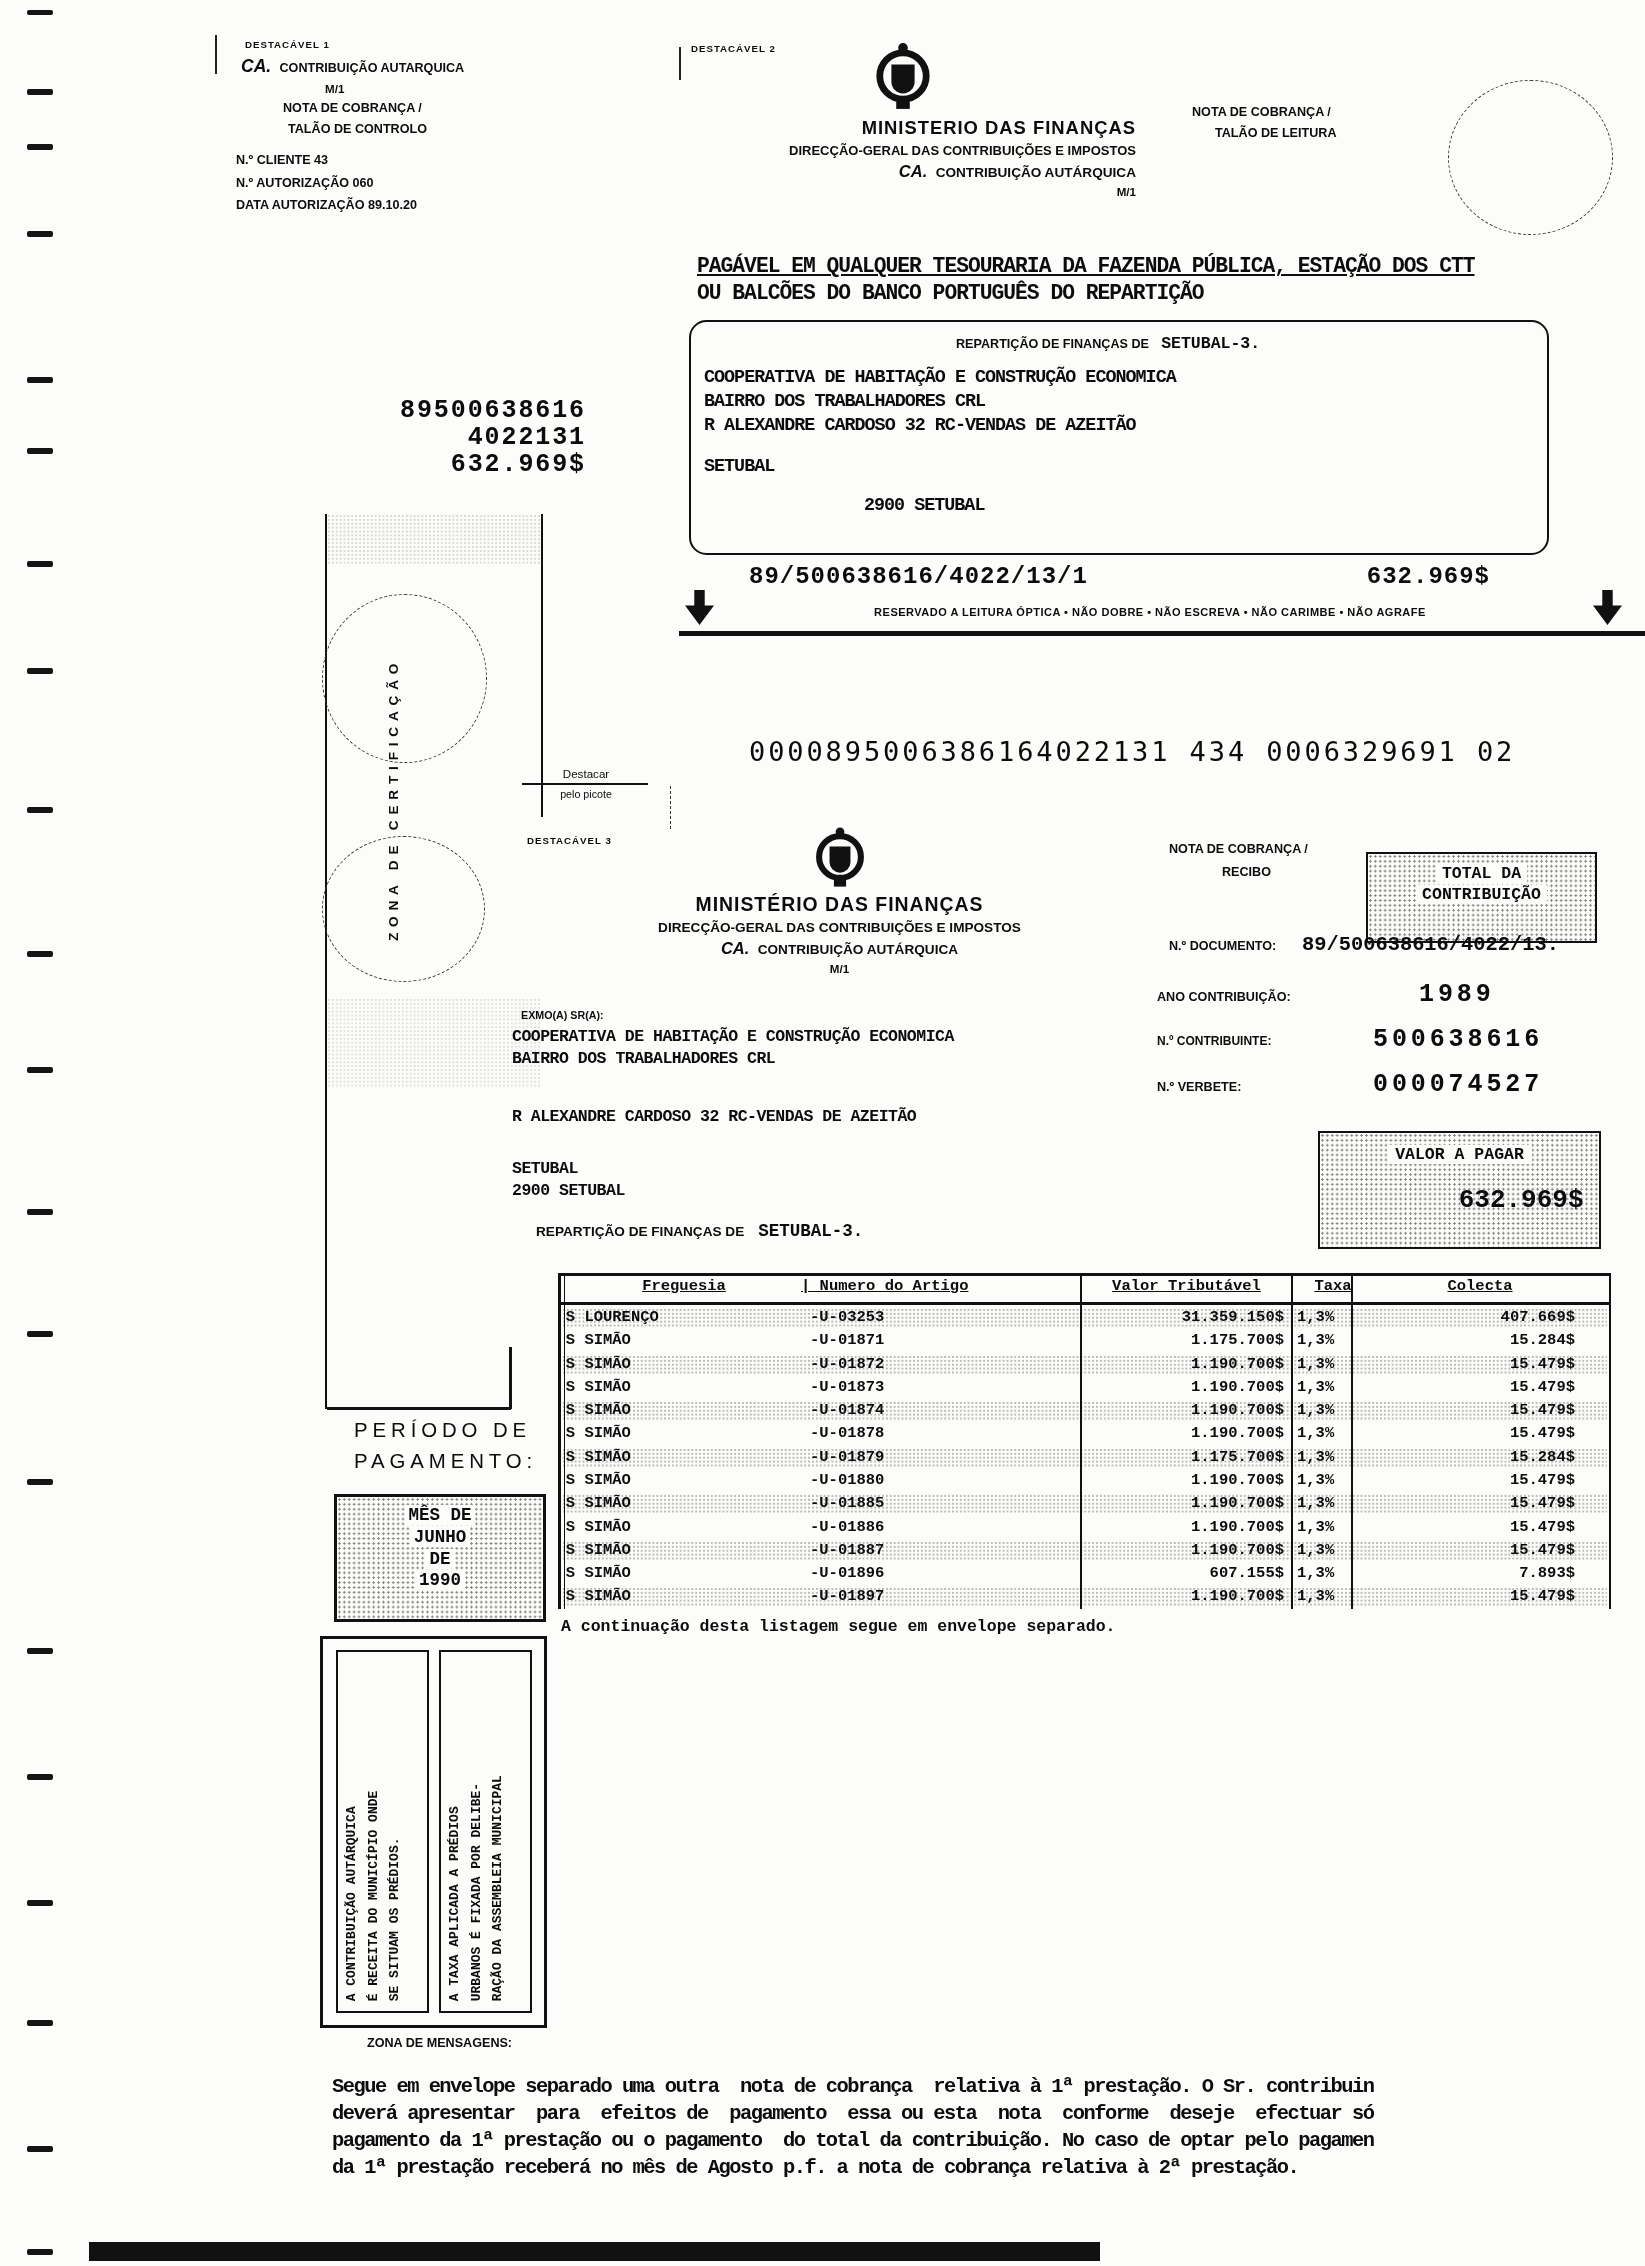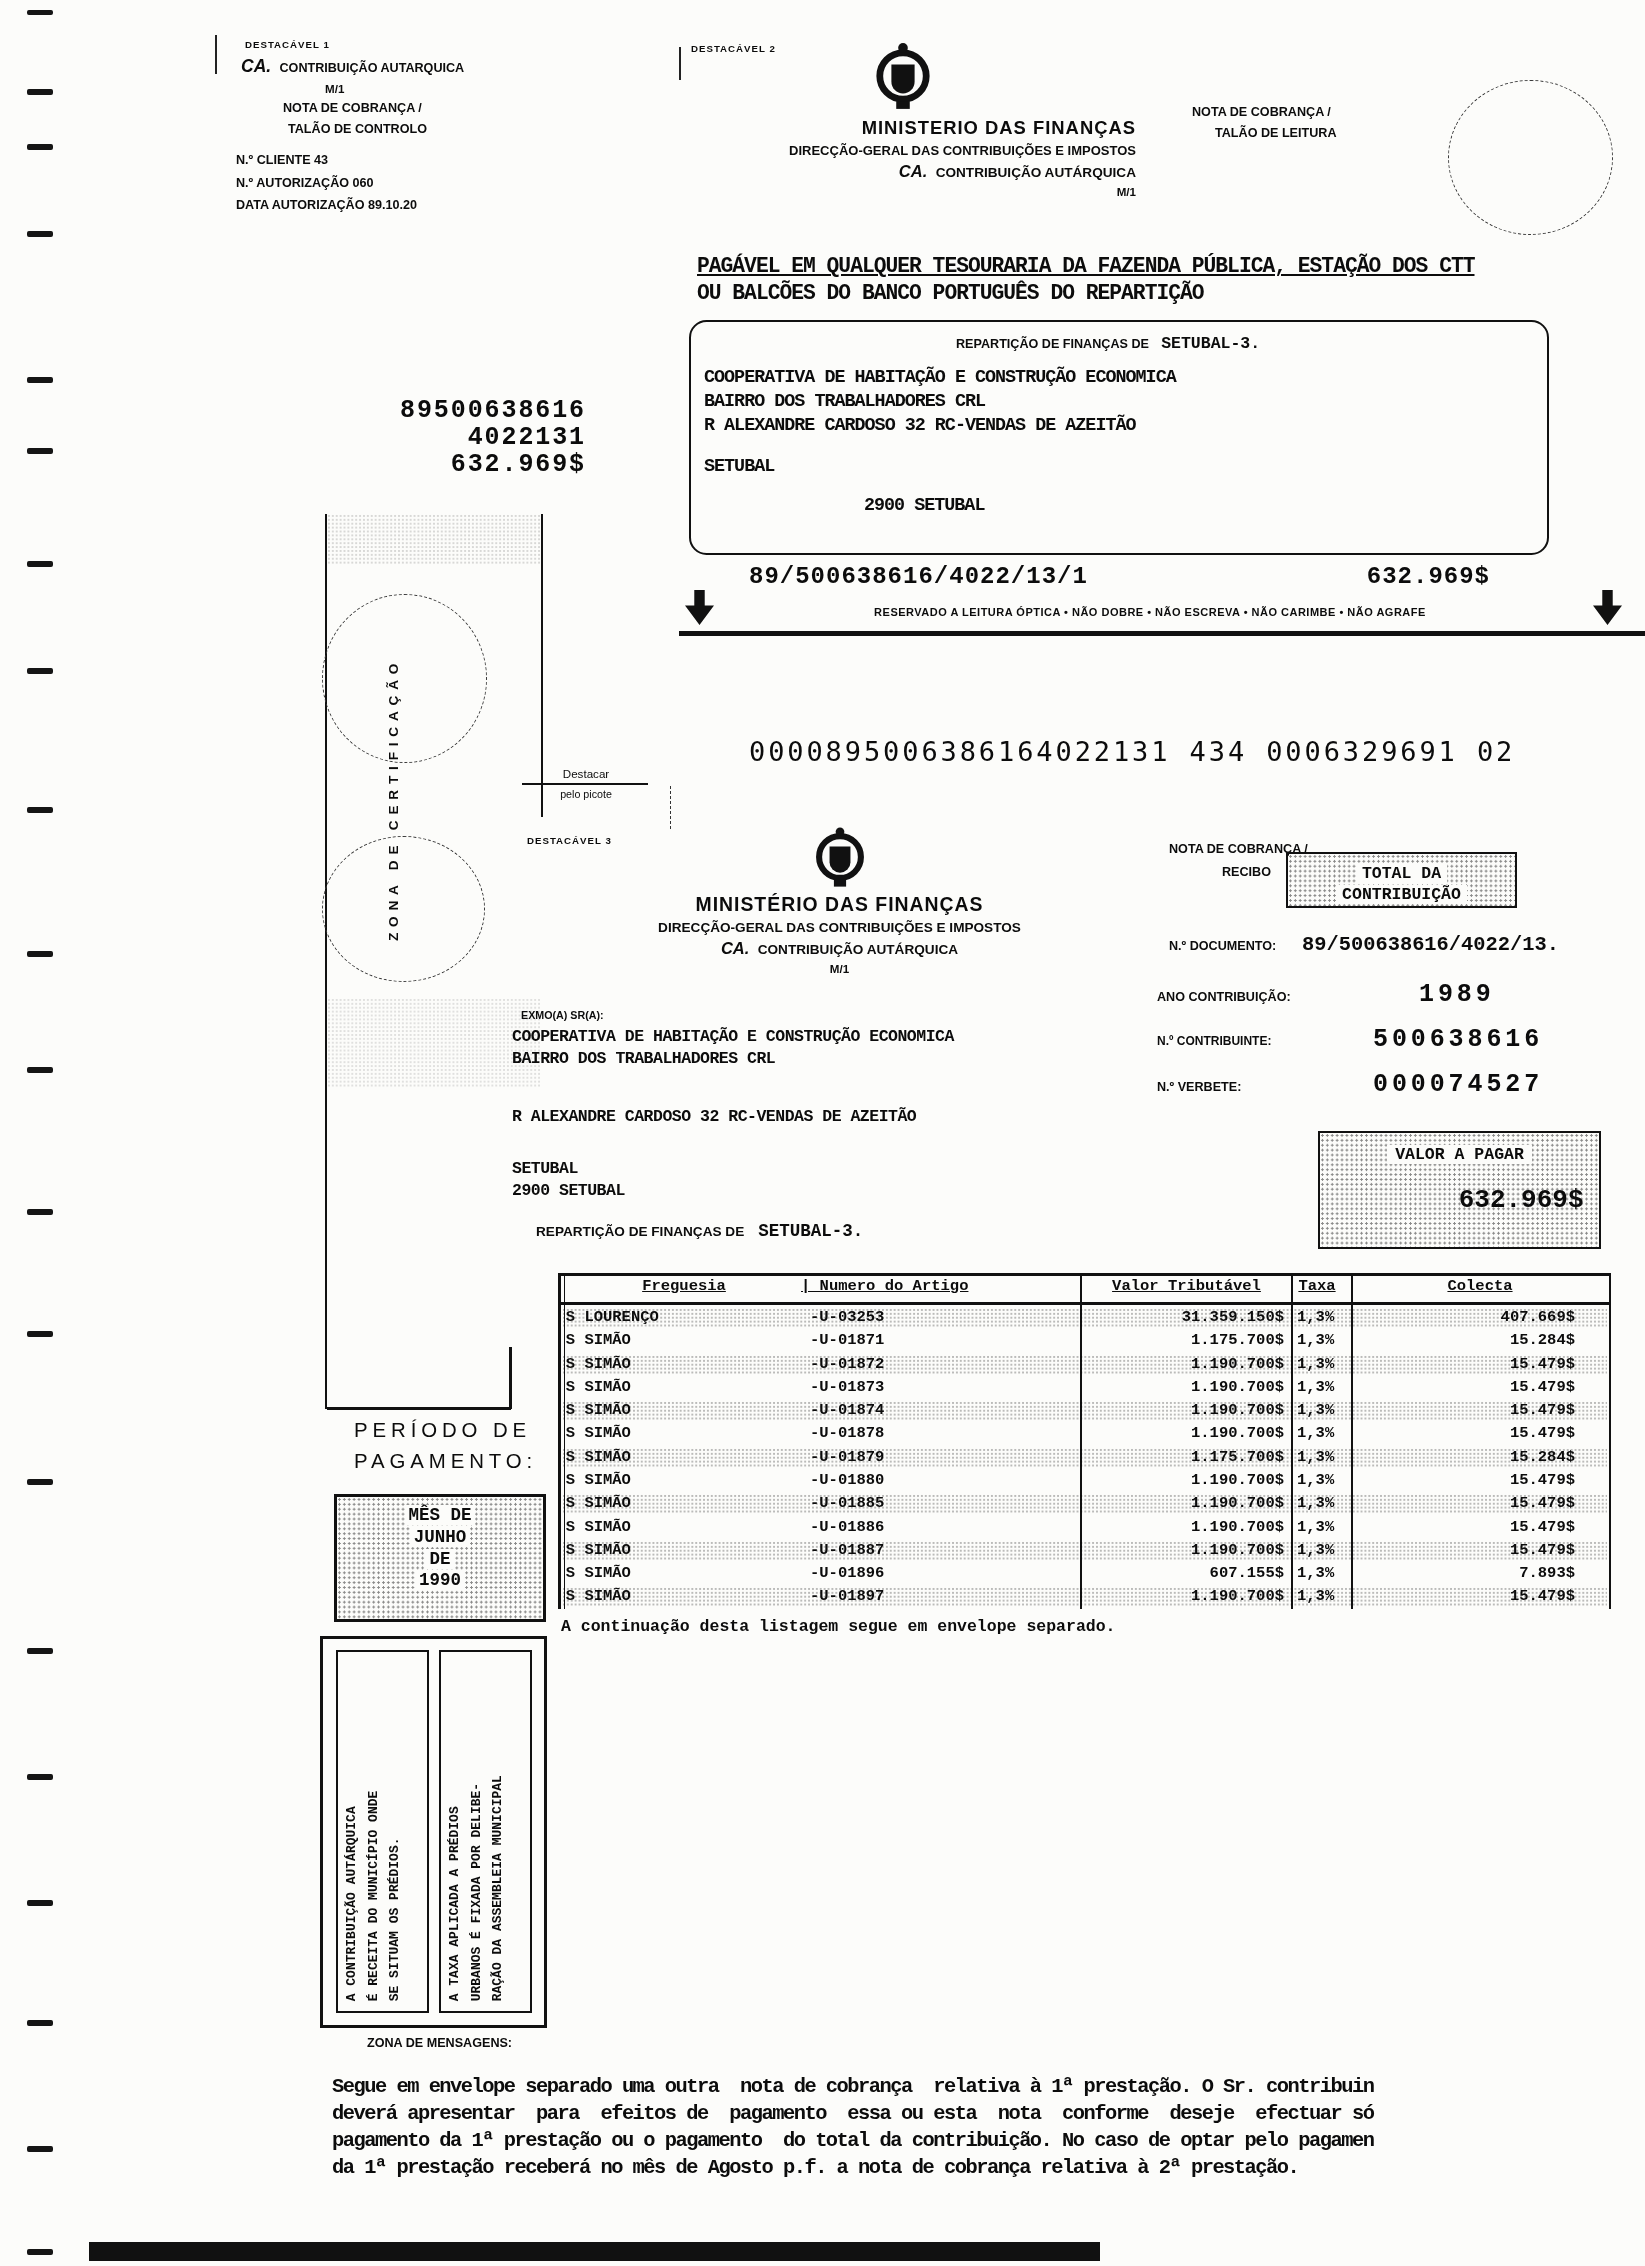--- a/index.html
+++ b/index.html
@@ -127,21 +127,21 @@
     <div style="margin-top:3.9px;">
       <span class="sans" style="font-style:italic;font-weight:900;font-size:16.5px;">CA.</span>
       <span class="sans" style="font-size:13.6px;margin-left:3.9px;">CONTRIBUIÇÃO AUTÁRQUICA</span>
     </div>
     <div class="sans" style="font-size:11.6px;margin-top:3.9px;">M/1</div>
   </div>
 
   <div class="abs sans" style="left:1169px;top:842px;font-size:12.6px;">NOTA DE COBRANÇA /</div>
   <div class="abs sans ctr" style="left:1169px;top:865px;width:155px;font-size:12.6px;">RECIBO</div>
 
-  <div class="abs halftone" style="left:1286px;top:852px;width:231px;height:56px;border:2.9px solid #111;box-sizing:border-box;">
+  <div class="abs halftone" style="left:1366px;top:852px;width:231px;height:91px;border:2.9px solid #111;box-sizing:border-box;">
     <div class="tw ctr" style="font-size:16.5px;margin-top:9.7px;background:#fcfcfa;display:table;padding:0 5.8px;margin-left:auto;margin-right:auto;">TOTAL DA</div>
     <div class="tw ctr" style="font-size:16.5px;margin-top:1.9px;background:#fcfcfa;display:table;padding:0 5.8px;margin-left:auto;margin-right:auto;">CONTRIBUIÇÃO</div>
   </div>
 
   <div class="abs sans" style="left:1169px;top:939px;font-size:12.6px;">N.º DOCUMENTO:</div>
   <div class="abs tw" style="left:1302px;top:933px;font-size:20.4px;letter-spacing:0;">89/500638616/4022/13.</div>
   <div class="abs sans" style="left:1157px;top:990px;font-size:12.6px;">ANO CONTRIBUIÇÃO:</div>
   <div class="abs tw" style="left:1419px;top:980px;font-size:25px;letter-spacing:3.9px;">1989</div>
   <div class="abs sans" style="left:1157px;top:1034px;font-size:12px;">N.º CONTRIBUINTE:</div>
   <div class="abs tw" style="left:1373px;top:1025px;font-size:25px;letter-spacing:3.9px;">500638616</div>
@@ -171,21 +171,21 @@
     <div class="abs vline" style="left:0;top:0;width:2.9px;height:336px;"></div>
     <div class="abs vline" style="left:5.8px;top:0;width:1px;height:336px;"></div>
     <div class="abs vline" style="left:522px;top:0;width:1.9px;height:336px;"></div>
     <div class="abs vline" style="left:733px;top:0;width:1.9px;height:336px;"></div>
     <div class="abs vline" style="left:793px;top:0;width:1.9px;height:336px;"></div>
     <div class="abs vline" style="left:1051px;top:0;width:1.9px;height:336px;"></div>
 
     <div class="abs tw ctr" style="left:29px;top:3.9px;width:194px;font-size:15.5px;text-decoration:underline;">Freguesia</div>
     <div class="abs tw" style="left:243px;top:3.9px;font-size:15.5px;text-decoration:underline;">| Numero do Artigo</div>
     <div class="abs tw ctr" style="left:526px;top:3.9px;width:205px;font-size:15.5px;text-decoration:underline;">Valor Tributável</div>
-    <div class="abs tw ctr" style="left:735px;top:3.9px;width:48px;font-size:15.5px;text-decoration:underline;">Taxa</div>
+    <div class="abs tw ctr" style="left:735px;top:3.9px;width:48px;font-size:15.5px;text-decoration:underline;padding-left:16px;">Taxa</div>
     <div class="abs tw ctr" style="left:796px;top:3.9px;width:252px;font-size:15.5px;text-decoration:underline;">Colecta</div>
 
     <div class="abs" style="left:0;top:33px;width:1053px;height:303px;">
         <div class="trow tw shaded" style="top: 0px;">
       <span class="cell" style="left:7.8px;">S LOURENÇO</span>
       <span class="cell" style="left:252px;">-U-03253</span>
       <span class="cell rt" style="left:524px;width:202px;display:inline-block;">31.359.150$</span>
       <span class="cell" style="left:739px;">1,3%</span>
       <span class="cell rt" style="left:796px;width:221px;display:inline-block;">407.669$</span>
     </div>

